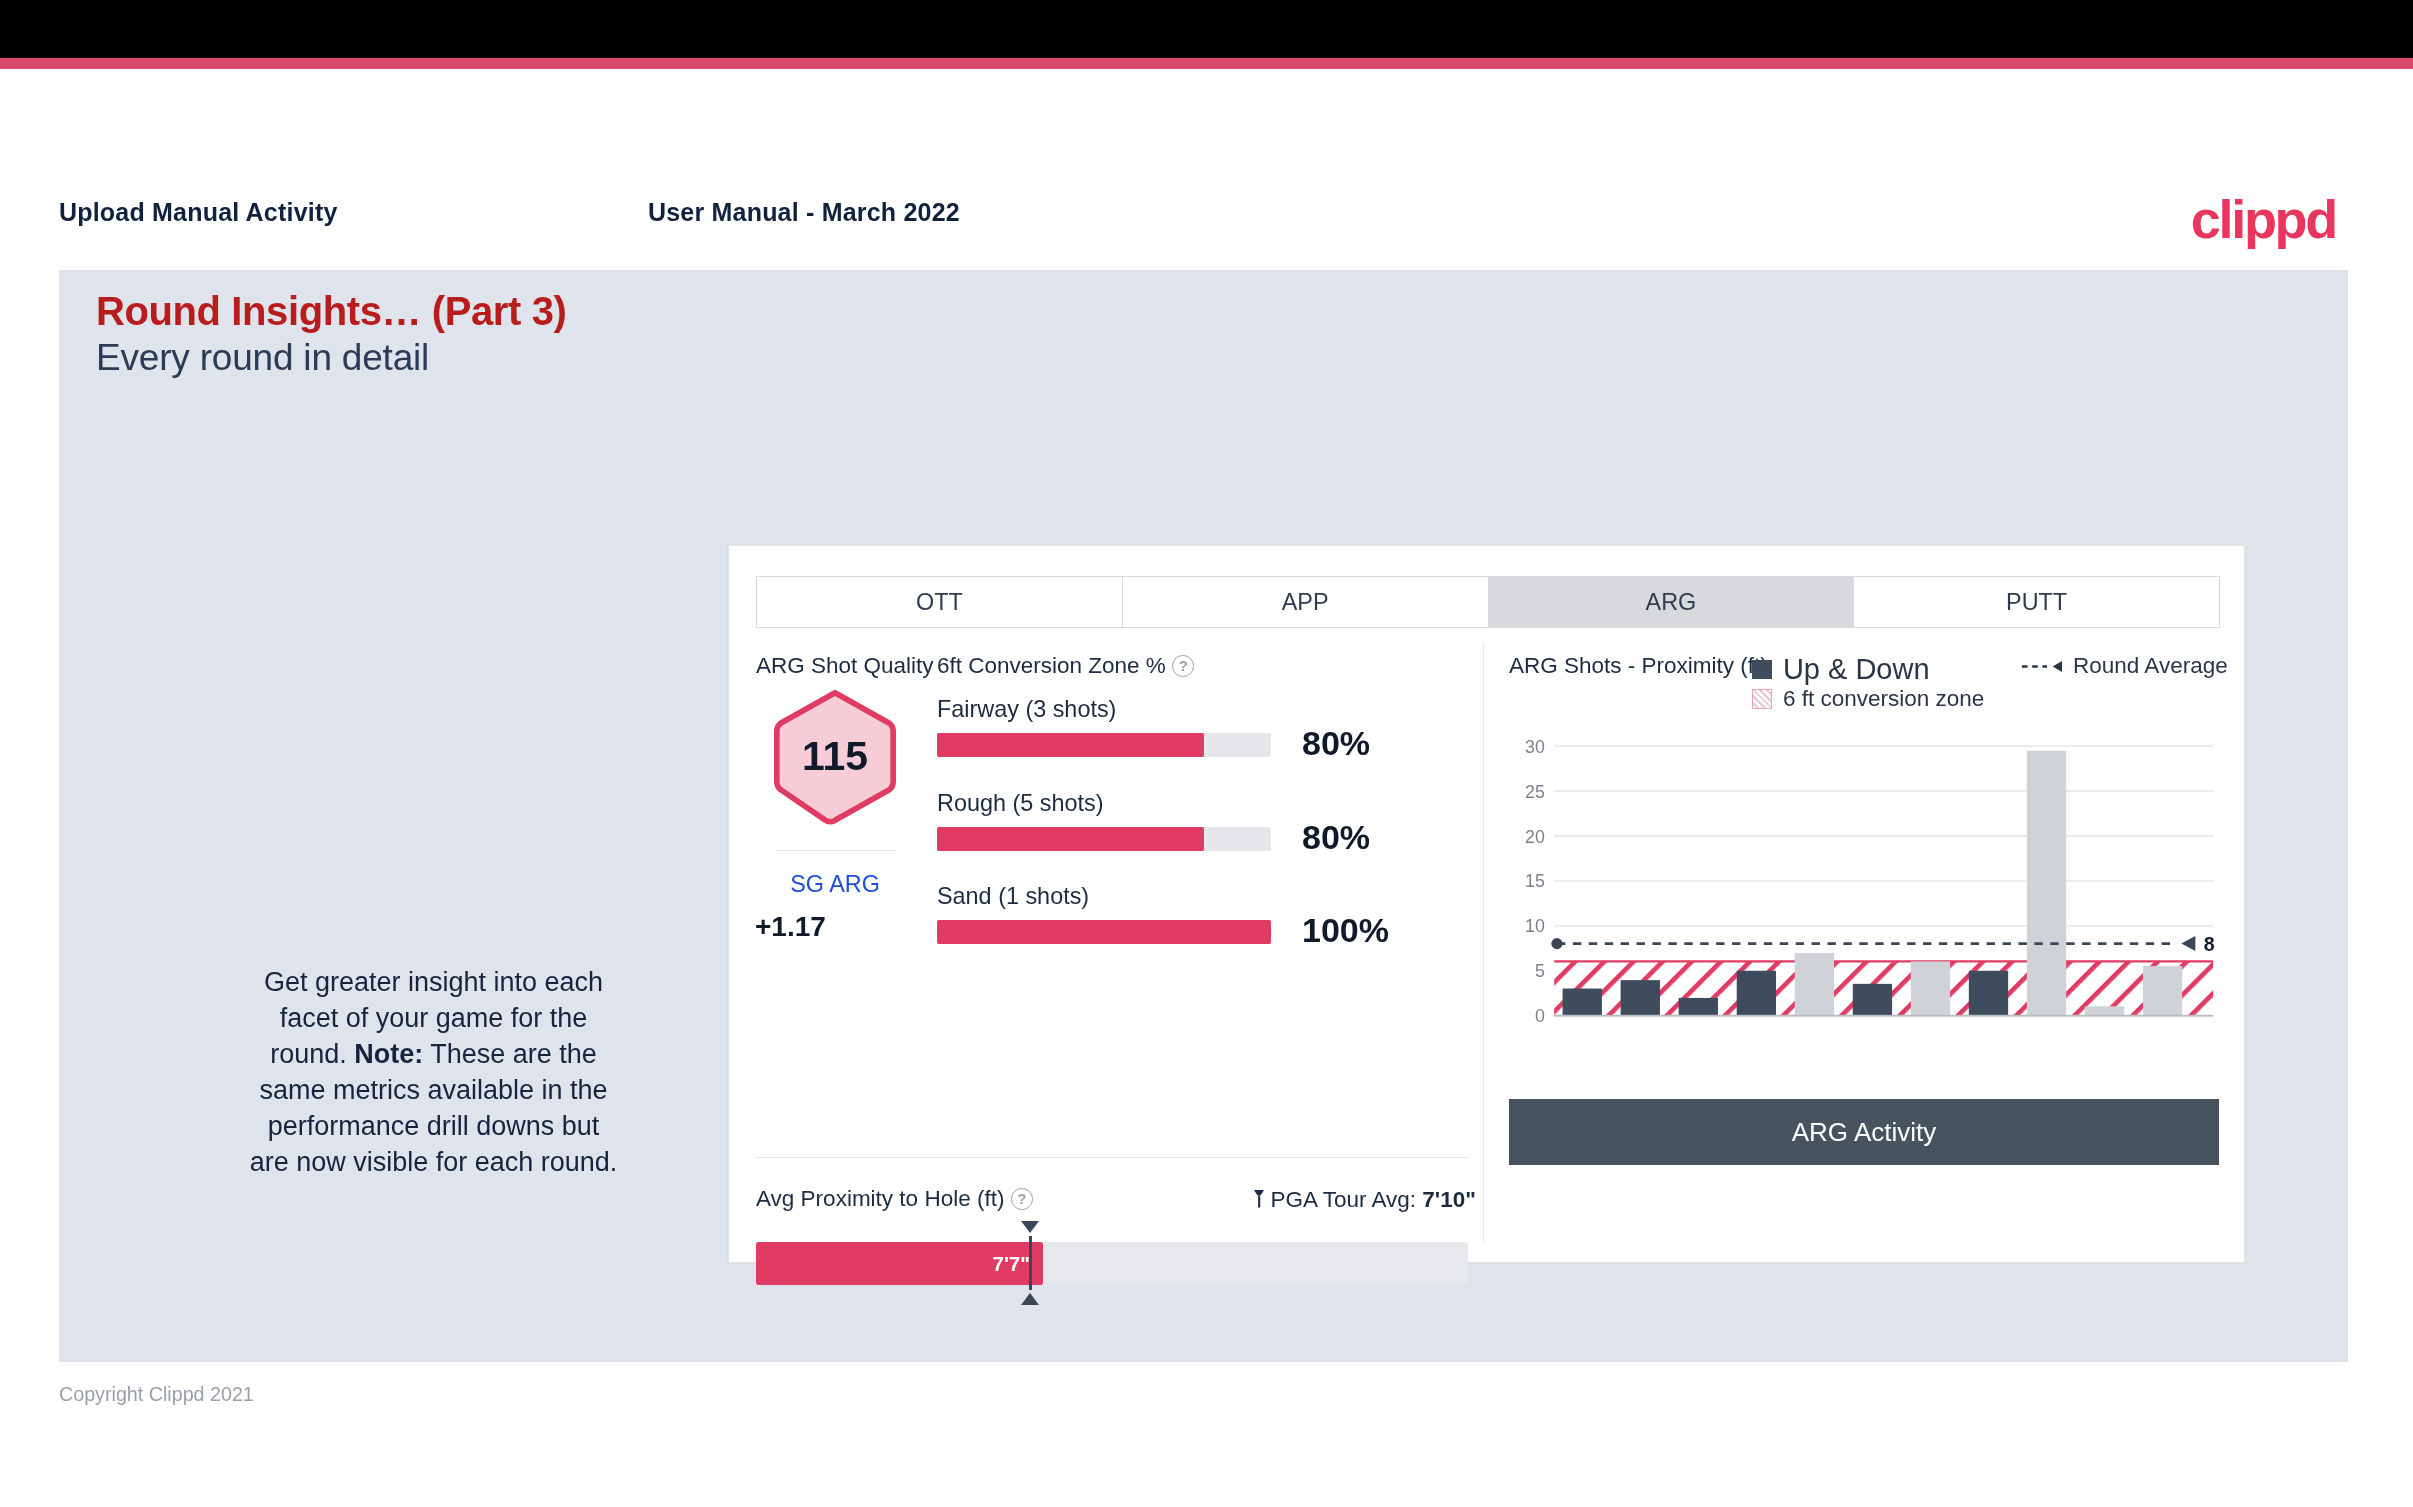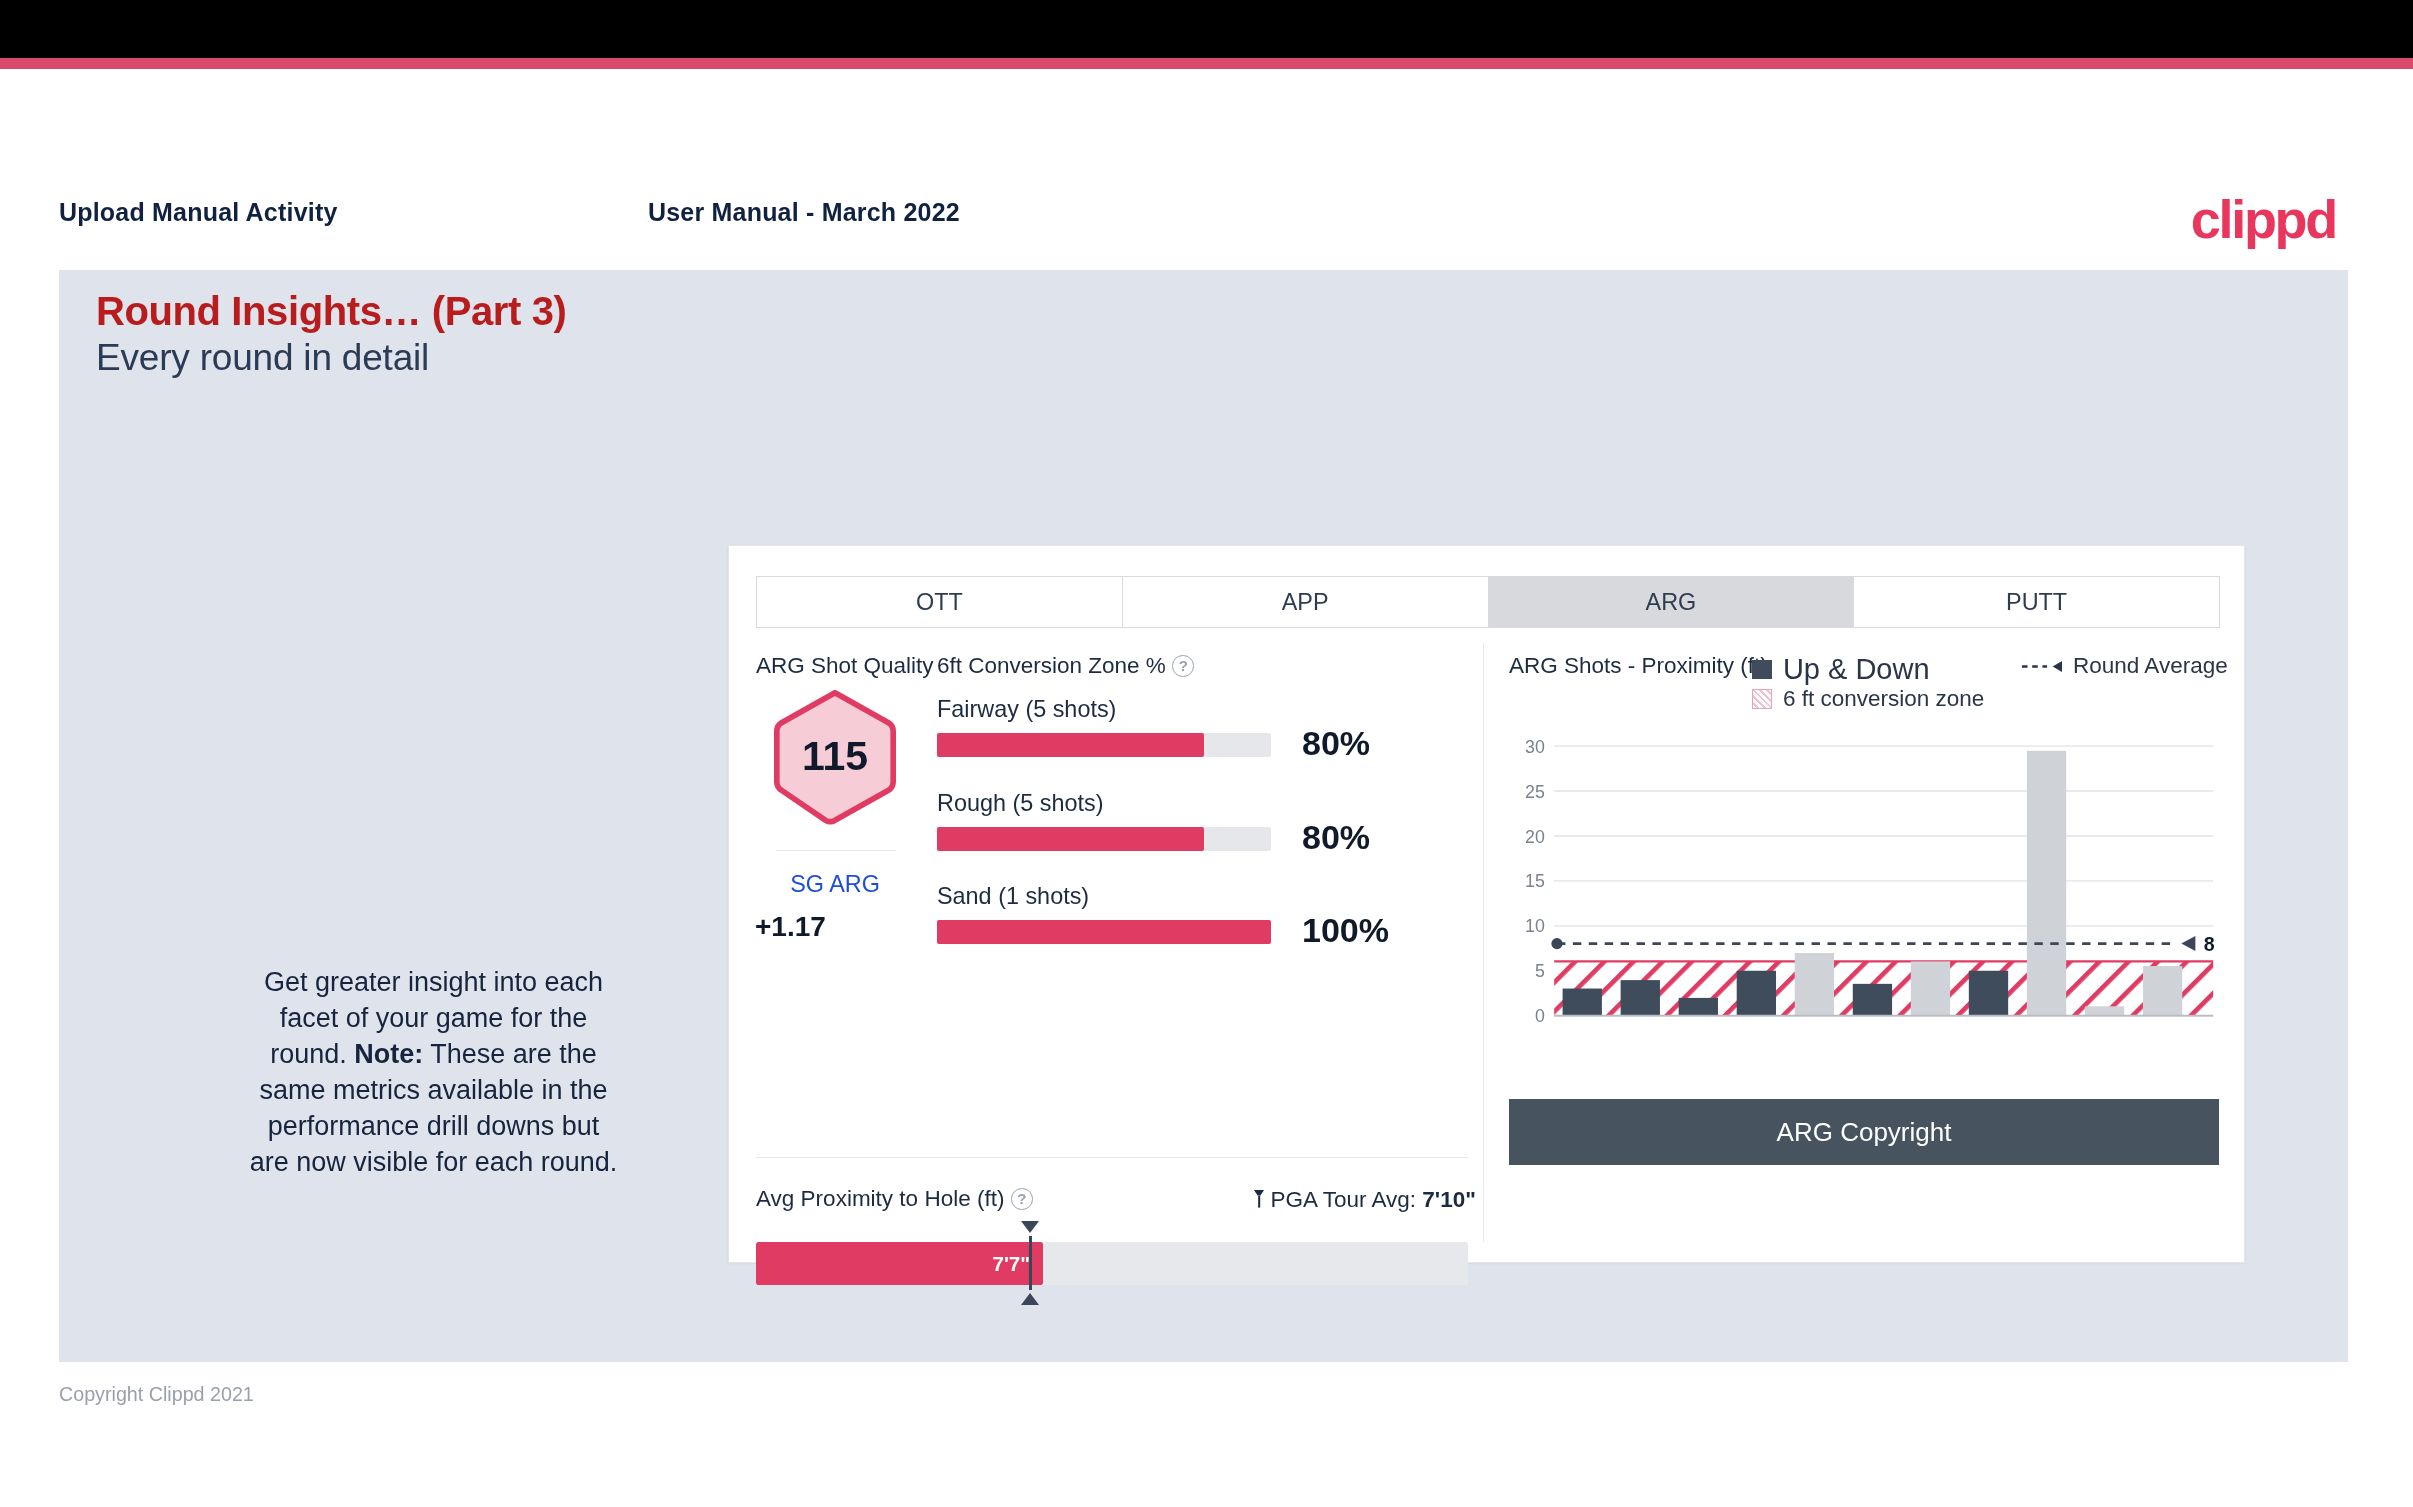--- a/index.html
+++ b/index.html
@@ -279,21 +279,21 @@
         <path d="M66 5 L123 37 Q128 40 128 46 L128 100 Q128 106 123 109 L66 141 Q61 144 56 141 L9 109 Q4 106 4 100 L4 46 Q4 40 9 37 Z" fill="#f6cdd6" stroke="#e03b62" stroke-width="6" stroke-linejoin="round"></path>
       </svg>
       <div id="hex-val">115</div>
     </div>
   </div>
   <div id="sg-rule"></div>
   <div id="sg-label">SG ARG</div>
   <div id="sg-value">+1.17</div>
 
   <div class="conv-row" style="top:150px">
-    <div class="conv-name">Fairway (5 shots)</div>
+    <div class="conv-name">Fairway (3 shots)</div>
     <div class="conv-barwrap">
       <div class="conv-bar" style="width:80%"></div>
       <div class="conv-pct">80%</div>
     </div>
   </div>
 
   <div class="conv-row" style="top:244px">
     <div class="conv-name">Rough (5 shots)</div>
     <div class="conv-barwrap">
       <div class="conv-bar" style="width:80%"></div>
@@ -396,15 +396,15 @@
     <line x1="48" y1="302" x2="752" y2="302" stroke="#b9bcc1" stroke-width="2"></line>
 
     <g>
       <circle cx="51" cy="225" r="6" fill="#3b4758"></circle>
       <line x1="51" y1="225" x2="706" y2="225" stroke="#3b4758" stroke-width="3" stroke-dasharray="9 8"></line>
       <path d="M718 225 L733 217 L733 233 Z" fill="#3b4758"></path>
       <text x="742" y="233" font-size="21" font-weight="700" fill="#111a2b">8</text>
     </g>
   </svg>
 
-  <div id="dash-btn">ARG Copyright</div>
+  <div id="dash-btn">ARG Activity</div>
 </div>
 
 
 </body></html>

